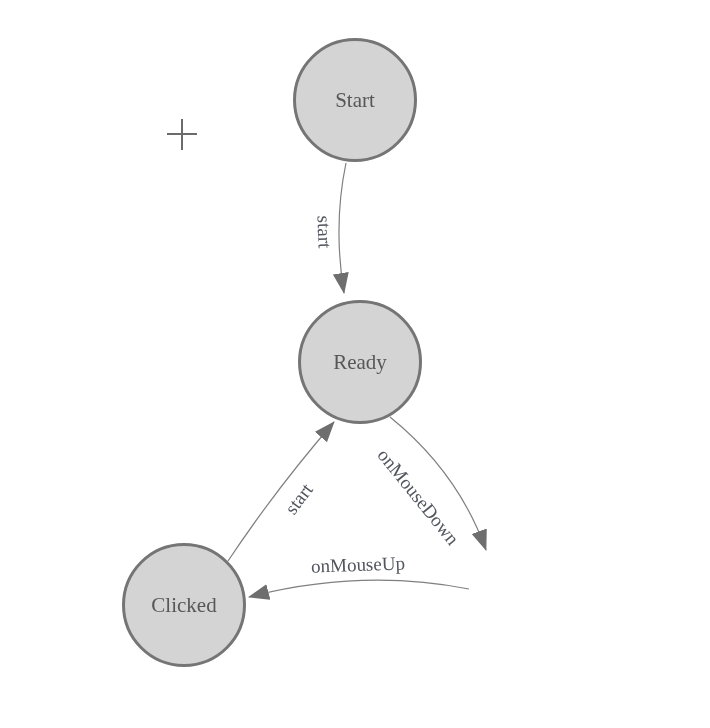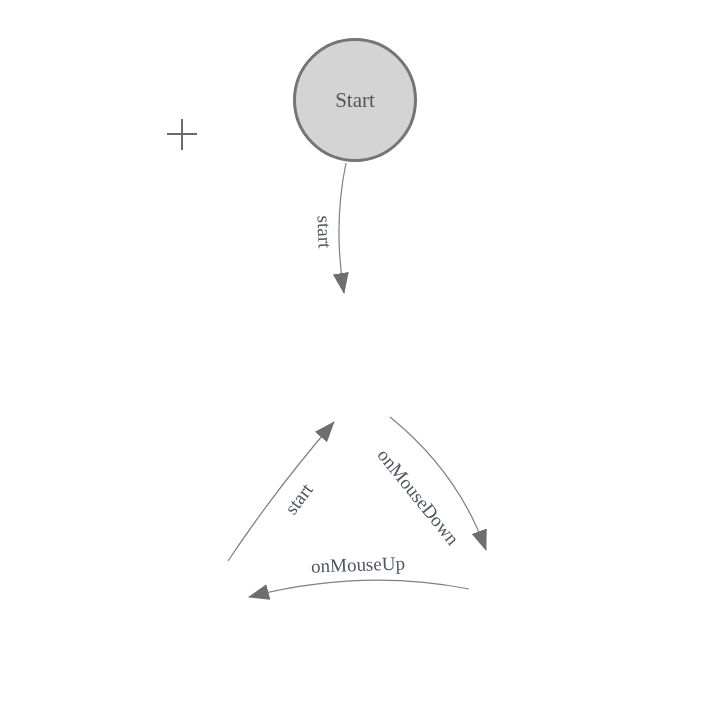--- a/index.html
+++ b/index.html
@@ -84,21 +84,27 @@
 
     <path class="edge" marker-end="url(#arrow)" d="M 228 561 Q 276 489 334 422"></path>
 
     <path class="edge" marker-end="url(#arrow)" d="M 469 589 Q 361 568 249 597"></path>
   </svg>
 
   <div class="node" style="left:293px; top:38px;">
     <span class="node-label">Start</span>
   </div>
 
+  <div class="node" style="left:298px; top:300px;">
+    <span class="node-label">Ready</span>
+  </div>
 
+  <div class="node" style="left:122px; top:543px;">
+    <span class="node-label">Clicked</span>
+  </div>
 
 
   <div class="edge-label" style="left:324px; top:232px; --rot:88deg;">start</div>
 
   <div class="edge-label" style="left:418px; top:497px; --rot:51deg;">onMouseDown</div>
 
   <div class="edge-label" style="left:299px; top:499px; --rot:-53deg;">start</div>
 
   <div class="edge-label" style="left:358px; top:565px; --rot:-2deg;">onMouseUp</div>
 

